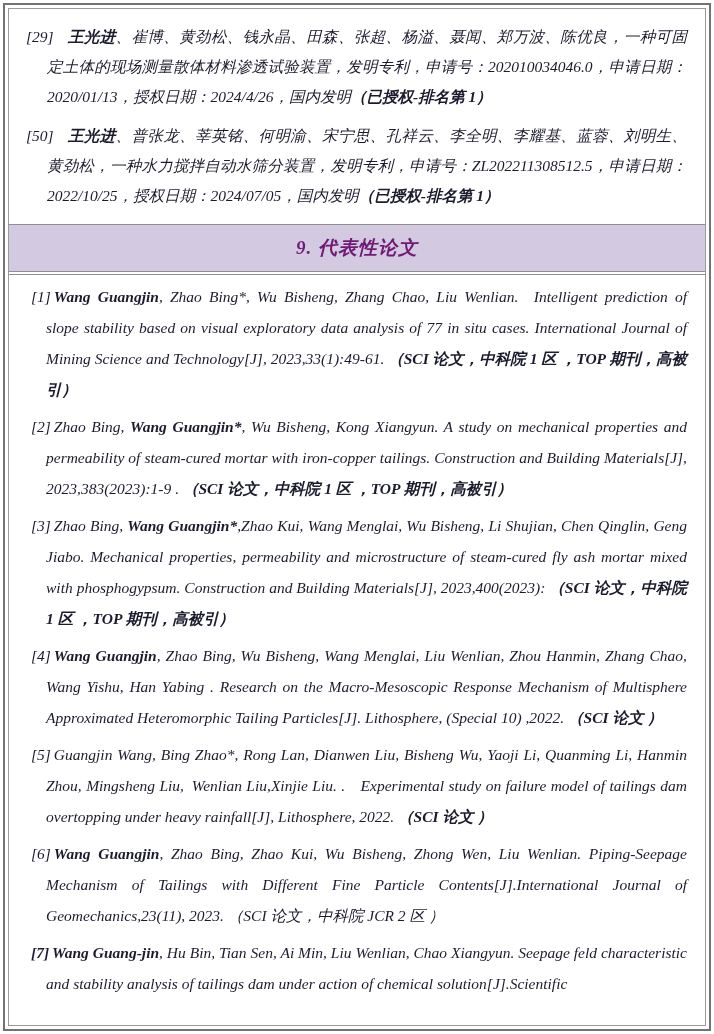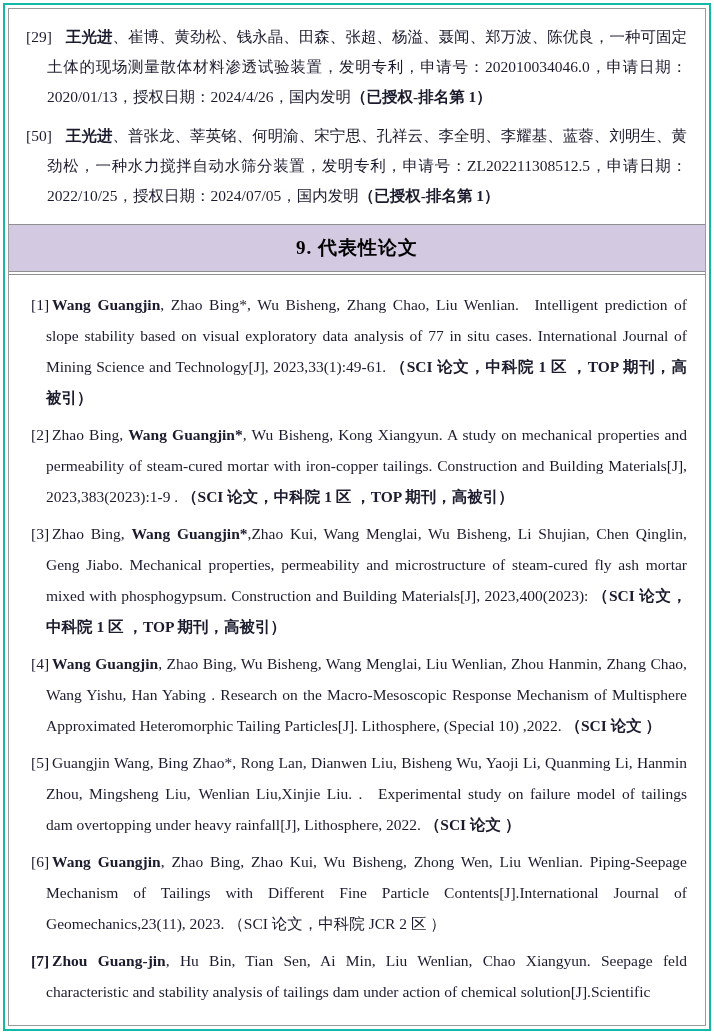--- a/index.html
+++ b/index.html
@@ -8,24 +8,25 @@
     width: 714px;
     height: 1034px;
     background: #ffffff;
     overflow: hidden;
     font-family: "Liberation Serif", serif;
     color: #1b1b2e;
   }
   .frame-outer {
     position: absolute;
     top: 3px; left: 3px; right: 3px; bottom: 3px;
-    border: 2px solid #14b8a6;
+    border: 2px solid #737373;
     padding: 3px;
     box-sizing: border-box;
     background: #ffffff;
+    font-style: italic;
   }
   .frame-inner {
     border: 1px solid #9a9a9a;
     box-sizing: border-box;
     height: 100%;
     display: flex;
     flex-direction: column;
     background: #ffffff;
     overflow: hidden;
   }
@@ -48,30 +49,30 @@
     flex: none;
     height: 46px;
     background: #d3c9e1;
     border-top: 1px solid #8f8f8f;
     border-bottom: 1px solid #8f8f8f;
     display: flex;
     align-items: center;
     justify-content: center;
     font-weight: 700;
     font-size: 19px;
-    color: #000000;
+    color: #701a75;
     letter-spacing: 1px;
   }
   
   .papers {
     flex: 1 1 auto;
     overflow: hidden;
     margin-top: 2px;
     border-top: 1px solid #8f8f8f;
-    padding: 14px 18px 0 22px;
+    padding: 6px 18px 0 22px;
     font-size: 15.5px;
     line-height: 31px;
     text-align: justify;
   }
   .papers .entry {
     padding-left: 15px;
     text-indent: -15px;
     margin-bottom: 6px;
   }
   .papers .num { margin-right: 3px; }
@@ -93,17 +94,17 @@
       <span>9. 代表性论文</span>
     </header>
 
     <section class="papers">
         <div class="entry"><span class="num">[1]</span><b>Wang Guangjin</b><span>, Zhao Bing*, Wu Bisheng, Zhang Chao, Liu Wenlian. Intelligent prediction of slope stability based on visual exploratory data analysis of 77 in situ cases. International Journal of Mining Science and Technology[J], 2023,33(1):49-61. </span><b>（SCI 论文，中科院 1 区 ，TOP 期刊，高被引）</b></div>
         <div class="entry"><span class="num">[2]</span><span>Zhao Bing, </span><b>Wang Guangjin*</b><span>, Wu Bisheng, Kong Xiangyun. A study on mechanical properties and permeability of steam-cured mortar with iron-copper tailings. Construction and Building Materials[J], 2023,383(2023):1-9 . </span><b>（SCI 论文，中科院 1 区 ，TOP 期刊，高被引）</b></div>
         <div class="entry"><span class="num">[3]</span><span>Zhao Bing, </span><b>Wang Guangjin*</b><span>,Zhao Kui, Wang Menglai, Wu Bisheng, Li Shujian, Chen Qinglin, Geng Jiabo. Mechanical properties, permeability and microstructure of steam-cured fly ash mortar mixed with phosphogypsum. Construction and Building Materials[J], 2023,400(2023): </span><b>（SCI 论文，中科院 1 区 ，TOP 期刊，高被引）</b></div>
         <div class="entry"><span class="num">[4]</span><b>Wang Guangjin</b><span>, Zhao Bing, Wu Bisheng, Wang Menglai, Liu Wenlian, Zhou Hanmin, Zhang Chao, Wang Yishu, Han Yabing . Research on the Macro-Mesoscopic Response Mechanism of Multisphere Approximated Heteromorphic Tailing Particles[J]. Lithosphere, (Special 10) ,2022. </span><b>（SCI 论文 ）</b></div>
         <div class="entry"><span class="num">[5]</span><span>Guangjin Wang, Bing Zhao*, Rong Lan, Dianwen Liu, Bisheng Wu, Yaoji Li, Quanming Li, Hanmin Zhou, Mingsheng Liu, Wenlian Liu,Xinjie Liu. . Experimental study on failure model of tailings dam overtopping under heavy rainfall[J], Lithosphere, 2022. </span><b>（SCI 论文 ）</b></div>
         <div class="entry"><span class="num">[6]</span><b>Wang Guangjin</b><span>, Zhao Bing, Zhao Kui, Wu Bisheng, Zhong Wen, Liu Wenlian. Piping-Seepage Mechanism of Tailings with Different Fine Particle Contents[J].International Journal of Geomechanics,23(11), 2023. （SCI 论文，中科院 JCR 2 区 ）</span></div>
-        <div class="entry"><span class="num b">[7]</span><b>Zhou Guang-jin</b><span>, Hu Bin, Tian Sen, Ai Min, Liu Wenlian, Chao Xiangyun. Seepage feld characteristic and stability analysis of tailings dam under action of chemical solution[J].Scientific</span></div>
+        <div class="entry"><span class="num b">[7]</span><b>Wang Guang-jin</b><span>, Hu Bin, Tian Sen, Ai Min, Liu Wenlian, Chao Xiangyun. Seepage feld characteristic and stability analysis of tailings dam under action of chemical solution[J].Scientific</span></div>
       </section>
 
   </div>
 </div>
 
 </body></html>

